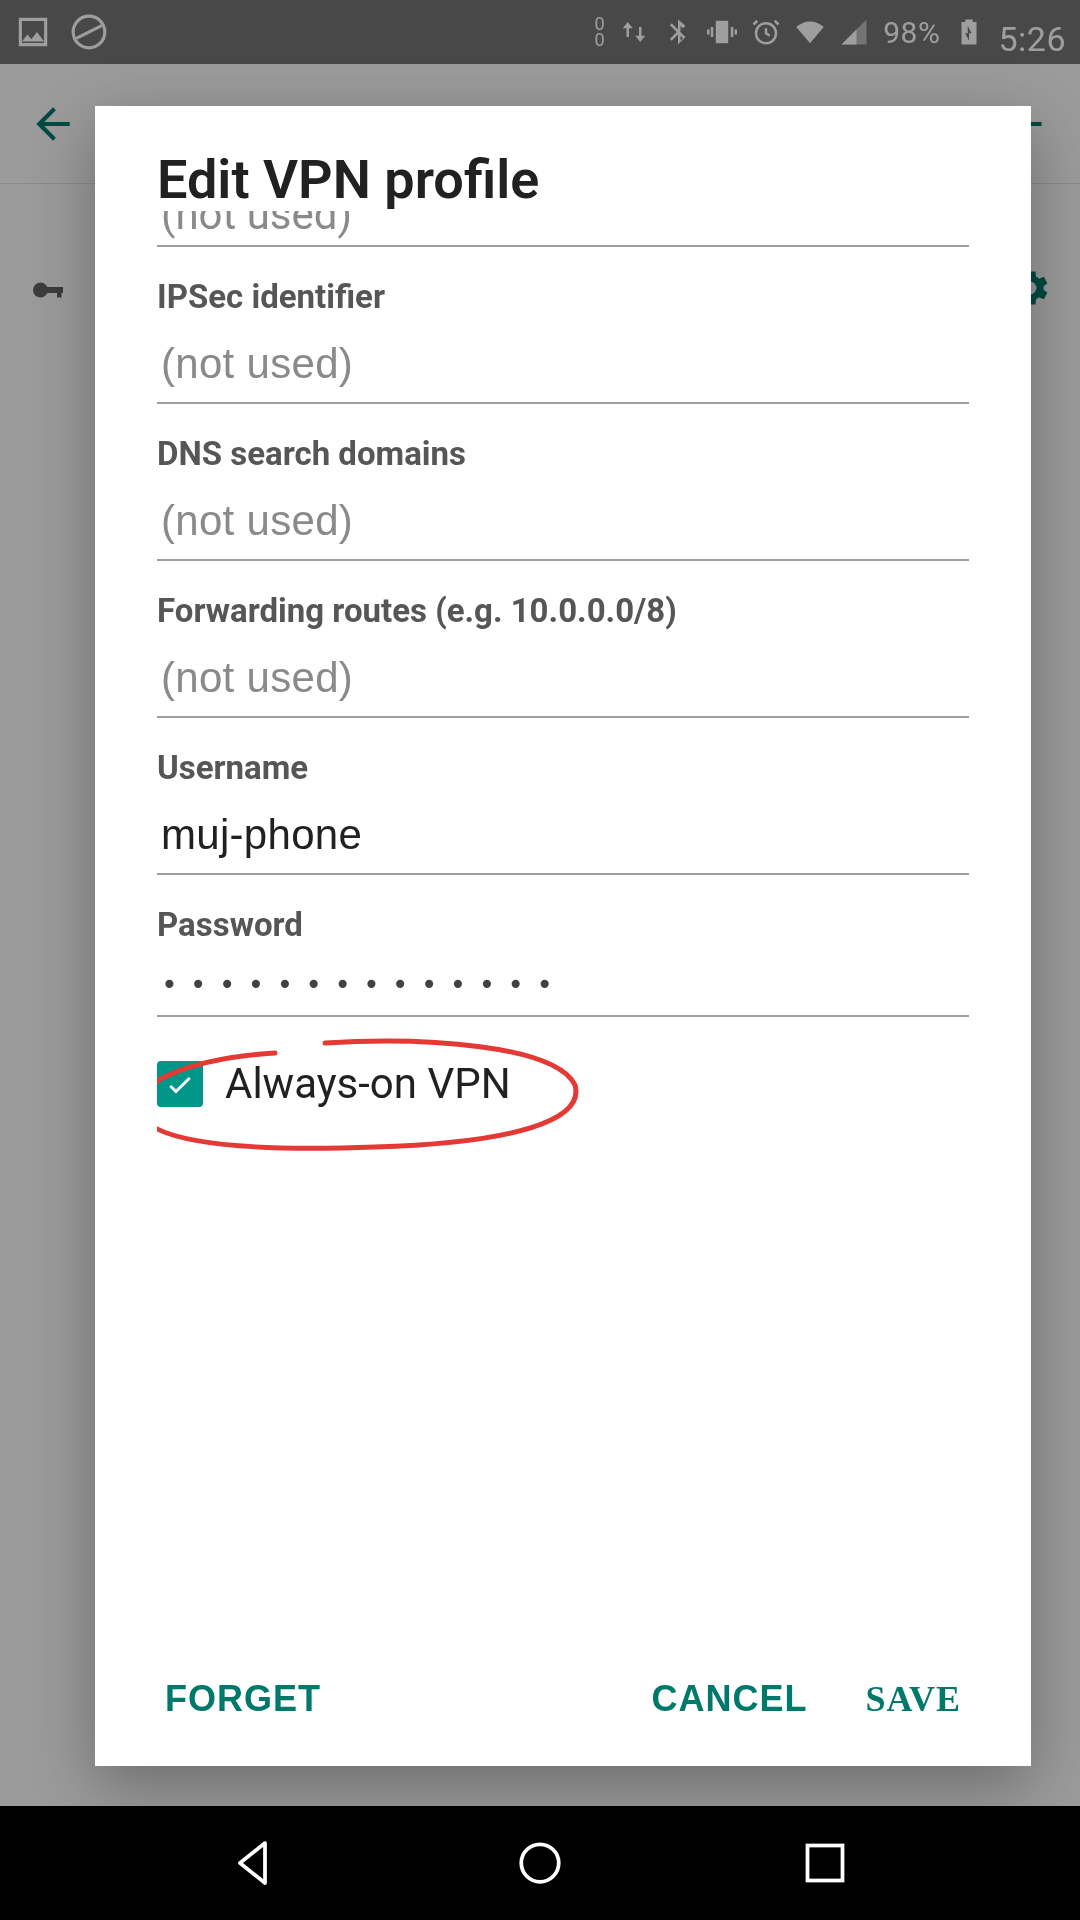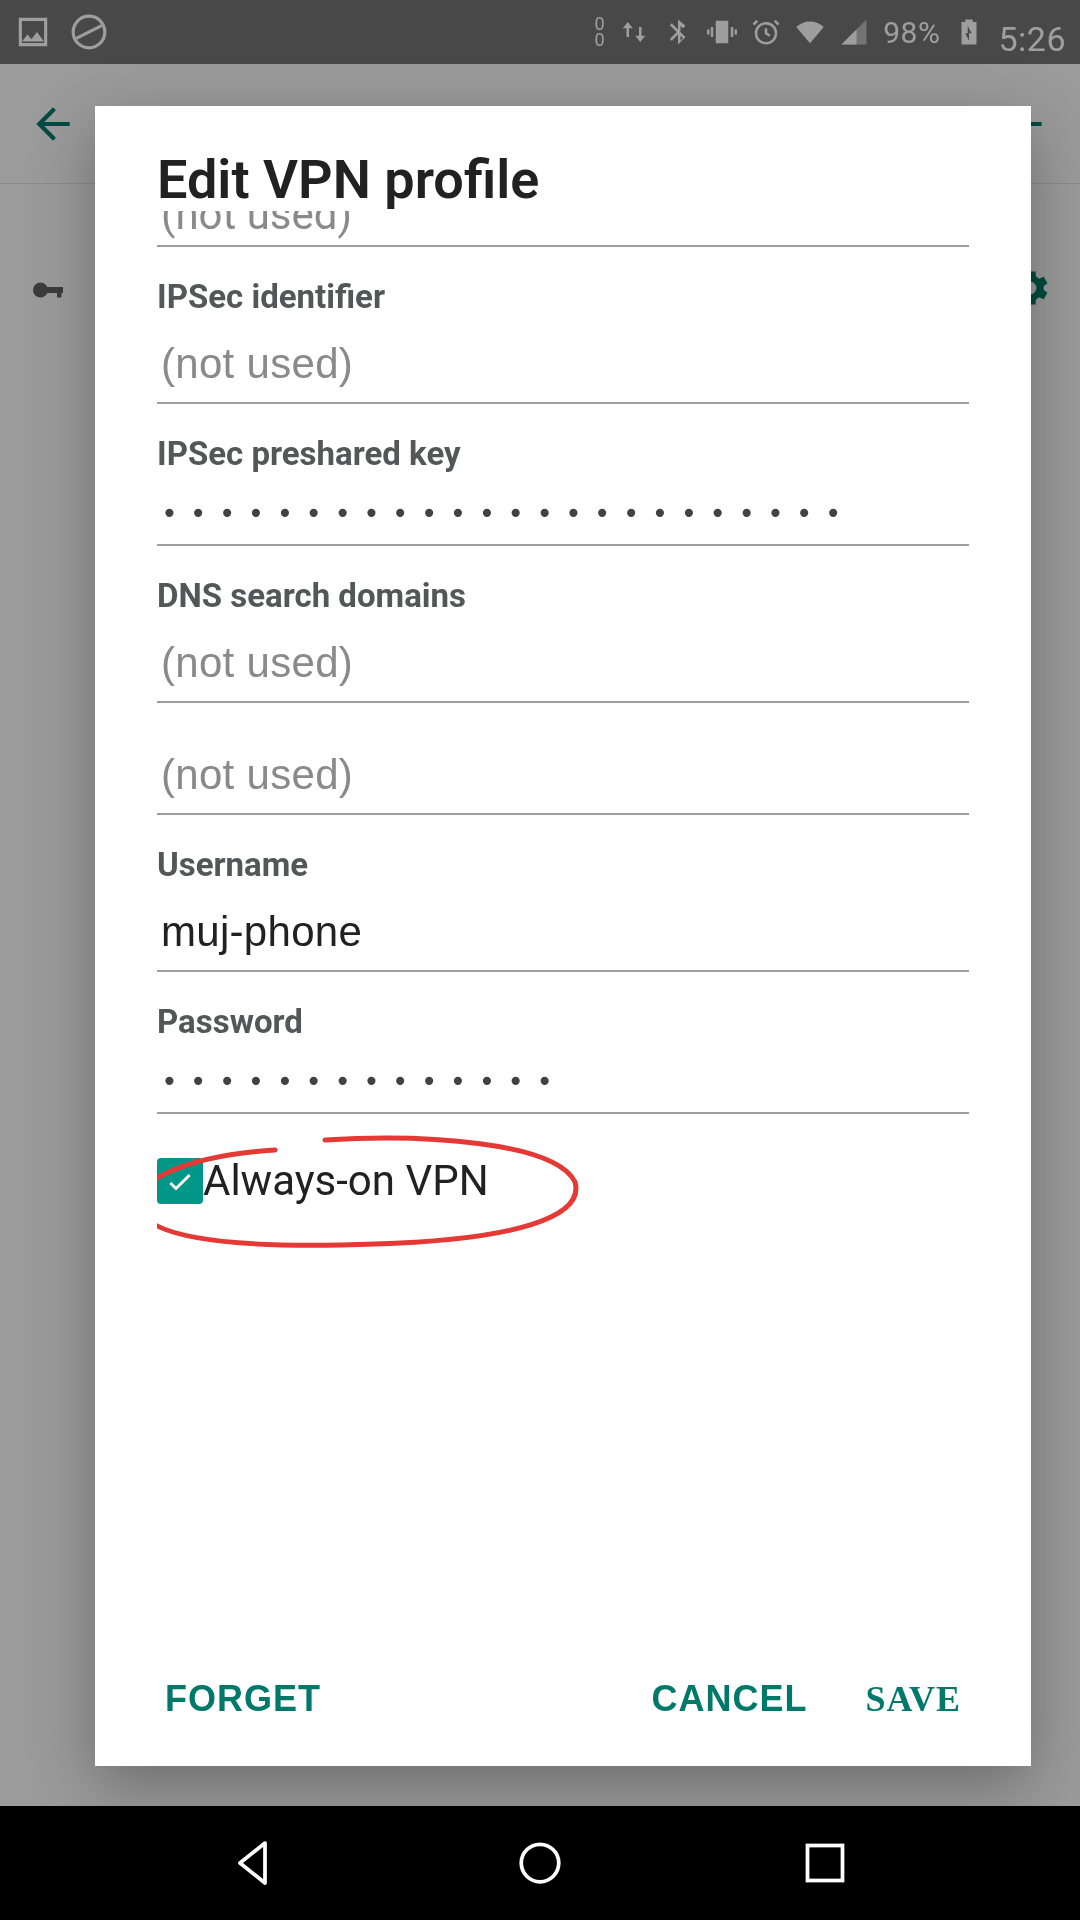--- a/index.html
+++ b/index.html
@@ -102,20 +102,21 @@
     left: 4px;
     font-size: 42px;
     color: #8a8a8a;
     white-space: nowrap;
     overflow: hidden;
   }
 
   .checkbox-row {
     display: flex;
     align-items: center;
+    gap: 22px;
     margin-top: 42px;
     position: relative;
   }
   .checkbox {
     width: 46px;
     height: 46px;
     border-radius: 4px;
     background: #009688;
     display: flex;
     align-items: center;
@@ -264,32 +265,29 @@
 
     <div class="leading-cut">
       <span class="ghost">(not used)</span>
     </div>
 
     <div class="field">
       <div class="field-label">IPSec identifier</div>
       <input class="text-input" type="text" placeholder="(not used)" style="">
     </div>
 
-    <div class="field">
-      <div class="field-label">IPSec preshared key</div>
-      <input class="text-input dots" type="text" value="••••••••••••••••••••••••" style="">
-    </div>
 
     <div class="field">
       <div class="field-label">DNS search domains</div>
       <input class="text-input" type="text" placeholder="(not used)" style="">
     </div>
 
 
     <div class="field">
+      <div class="field-label">Forwarding routes (e.g. 10.0.0.0/8)</div>
       <input class="text-input" type="text" placeholder="(not used)" style="">
     </div>
 
     <div class="field">
       <div class="field-label">Username</div>
       <input class="text-input" type="text" value="muj-phone" style="">
     </div>
 
     <div class="field">
       <div class="field-label">Password</div>

